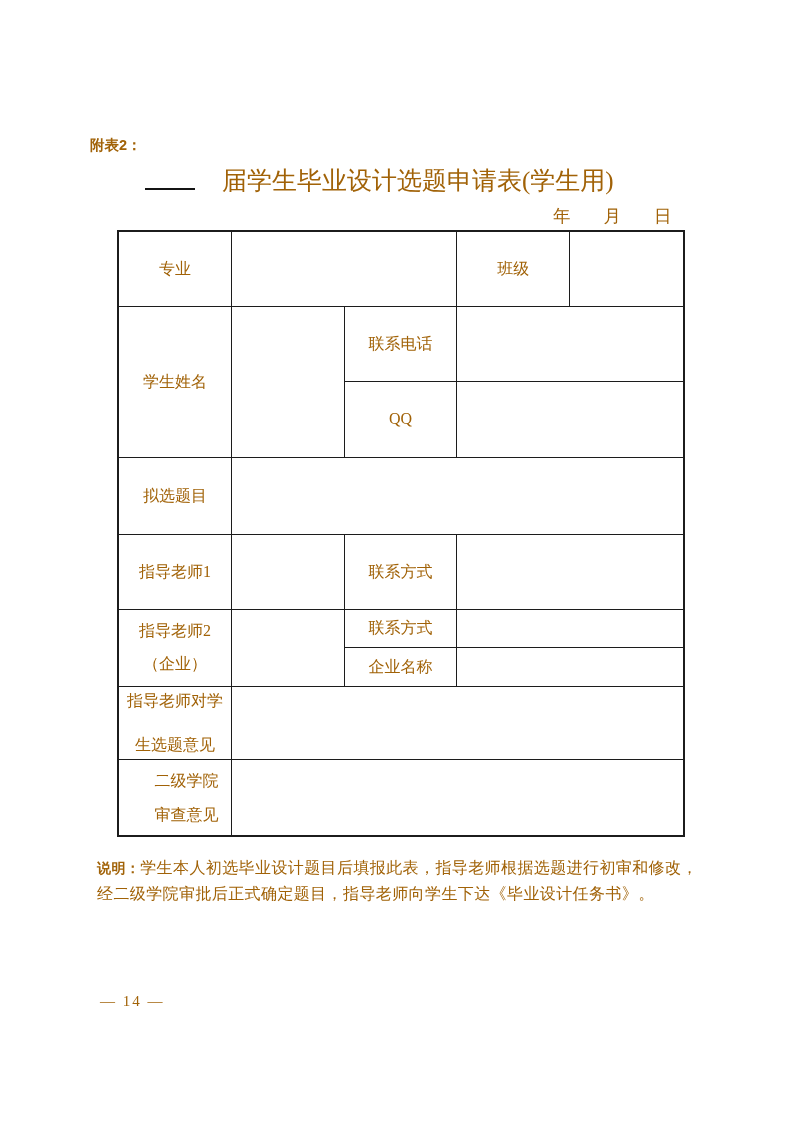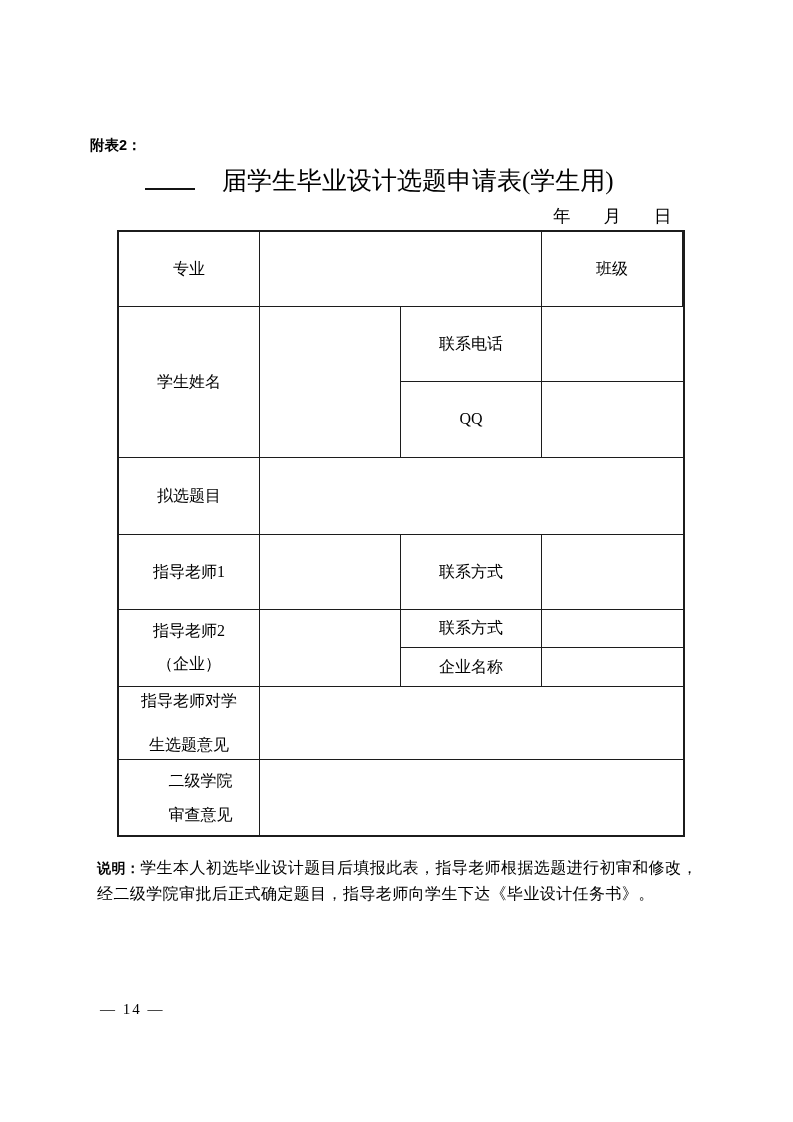--- a/index.html
+++ b/index.html
@@ -1,21 +1,21 @@
 <!DOCTYPE html>
 <html><head>
 <meta charset="utf-8">
 <style>
   html,body{margin:0;padding:0;background:#ffffff;}
   .page{
     position:relative;
     width:793px;height:1122px;
     background:#ffffff;
     font-family:"Liberation Serif","DejaVu Serif",serif;
-    color:#000000;
+    color:#a16207;
     overflow:hidden;
   }
   .annex{
     position:absolute;left:90px;top:136px;
     font-family:"Liberation Sans","DejaVu Sans",sans-serif;
     font-weight:bold;font-size:14.5px;
   }
   .title-row{
     position:absolute;left:145px;top:164px;
     display:flex;align-items:flex-start;
@@ -31,21 +31,21 @@
     position:absolute;left:553px;top:204px;
     display:flex;gap:33px;
     font-size:17.5px;white-space:nowrap;
   }
   .tbl{
     position:absolute;left:117px;top:230px;
     width:568px;height:607px;
     box-sizing:border-box;
     border:2px solid #1c1c1c;
     display:grid;
-    grid-template-columns:repeat(4,1fr);
+    grid-template-columns:repeat(5,1fr);
     grid-template-rows:75px 75px 76px 77px 75px 38px 39px 73px 1fr;
     background:#ffffff;
   }
   .cell{
     box-sizing:border-box;
     border-right:1.5px solid #1c1c1c;
     border-bottom:1.5px solid #1c1c1c;
     display:flex;flex-direction:column;
     align-items:center;justify-content:center;
     text-align:center;
@@ -57,21 +57,21 @@
   .lh-op{line-height:1.78;justify-content:space-between;}
   .lh-rev{line-height:2.1;}
   .note{
     position:absolute;left:97px;top:856px;width:614px;
     font-size:16px;line-height:24.5px;letter-spacing:0.4px;
     text-align:justify;
   }
   .note b{font-family:Liberation Serif, serif;font-size:14px;}
   .pagenum{
     position:absolute;left:100px;top:993px;
-    font-size:15px;letter-spacing:2px;white-space:nowrap;margin-top:8px;
+    font-size:15px;letter-spacing:2px;white-space:nowrap;
   }
 </style>
 </head>
 <body>
 
 <div class="page">
 
   <div class="annex">附表2：</div>
 
   <div class="title-row">

